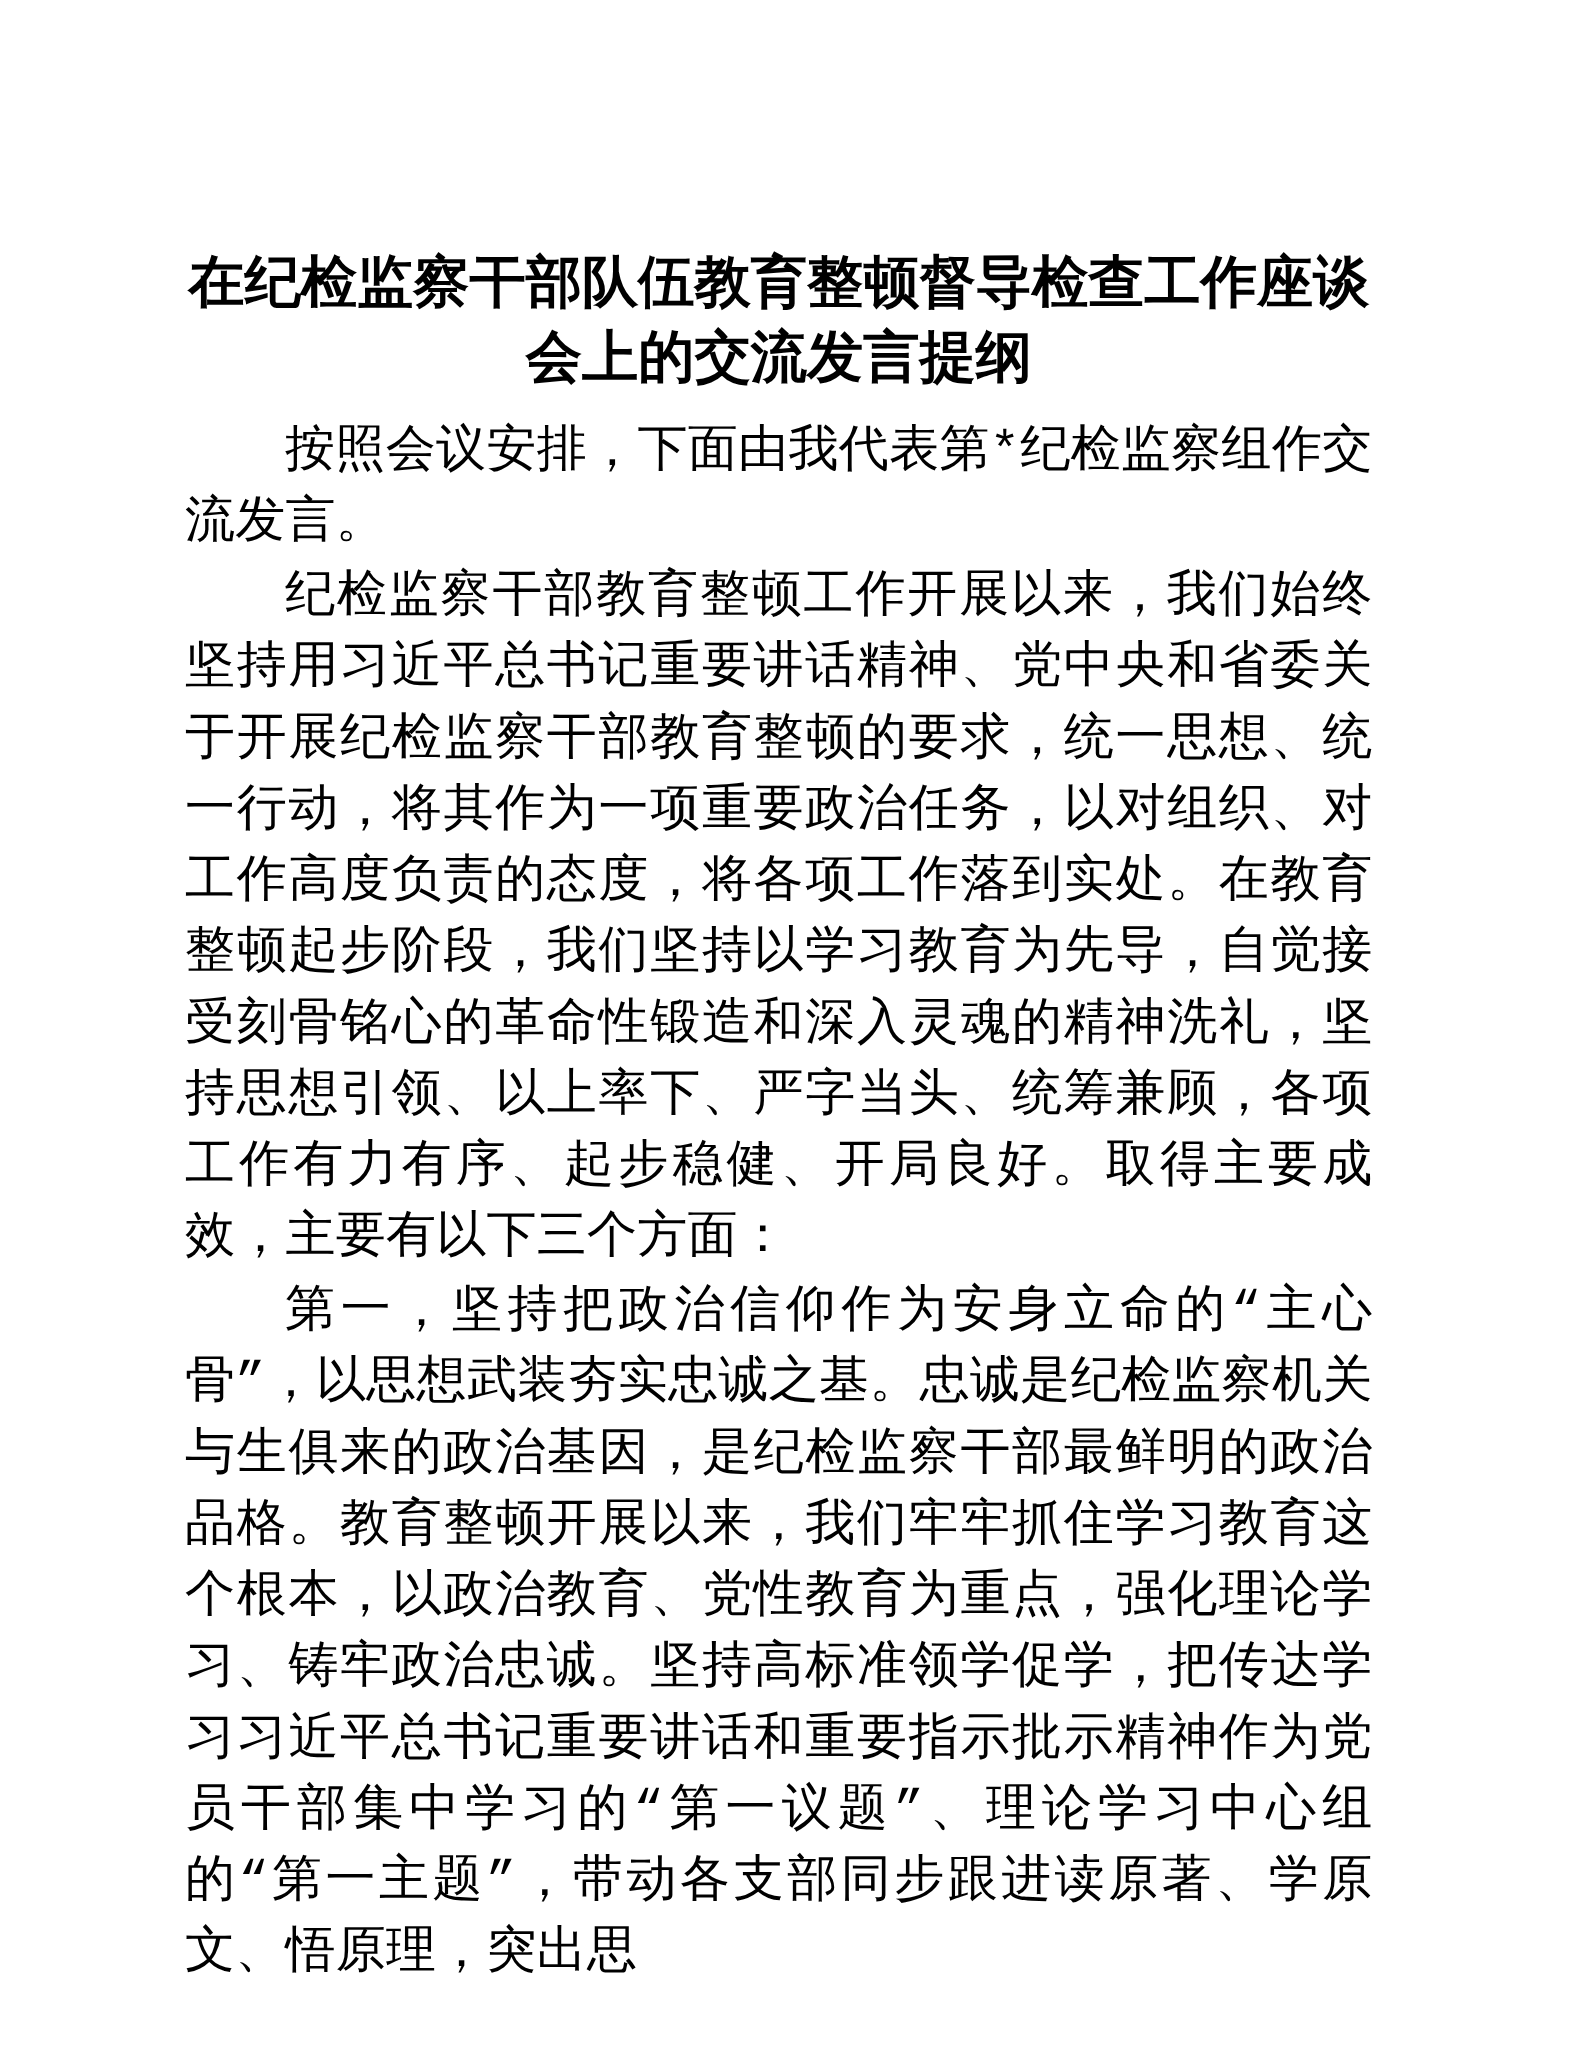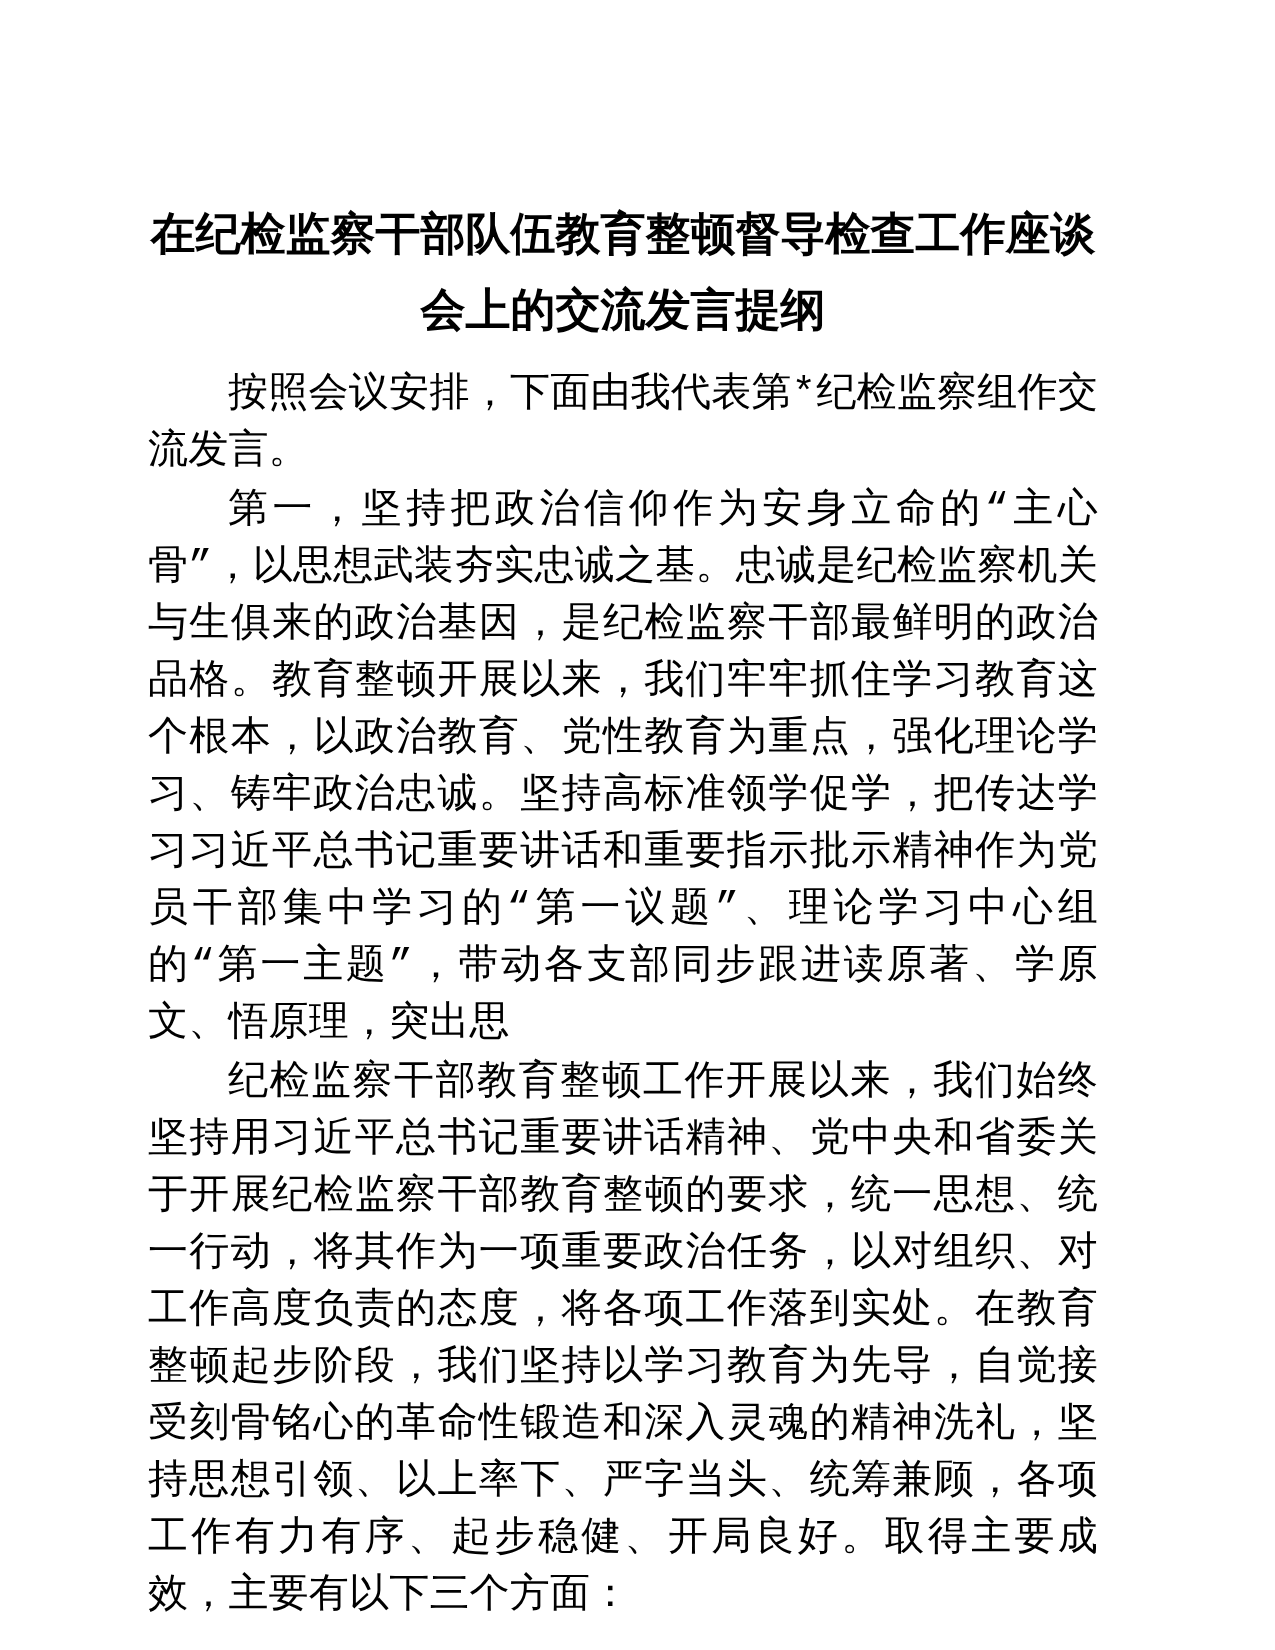--- a/index.html
+++ b/index.html
@@ -21,21 +21,21 @@
     position: absolute;
     left: 148px;
     top: 196px;
     width: 950px;
   }
 
   .doc-title {
     font-family: Liberation Serif, serif;
     font-weight: 700;
     font-size: 45px;
-    line-height: 76px;
+    line-height: 60px;
     color: #000000;
     text-align: center;
     letter-spacing: 0px;
     margin: 0 0 18px 0;
     padding: 0 2px;
   }
 
   .doc-para {
     font-family: Liberation Mono, monospace;
     font-weight: 400;
@@ -57,18 +57,18 @@
 </head>
 <body>
 
 <div class="page">
   <div class="doc-body">
 
     <h1 class="doc-title">在纪检监察干部队伍教育整顿督导检查工作座谈会上的交流发言提纲</h1>
 
     <p class="doc-para">按照会议安排，下面由我代表第*纪检监察组作交流发言。</p>
 
+    <p class="doc-para">纪检监察干部教育整顿工作开展以来，我们始终坚持用习近平总书记重要讲话精神、党中央和省委关于开展纪检监察干部教育整顿的要求，统一思想、统一行动，将其作为一项重要政治任务，以对组织、对工作高度负责的态度，将各项工作落到实处。在教育整顿起步阶段，我们坚持以学习教育为先导，自觉接受刻骨铭心的革命性锻造和深入灵魂的精神洗礼，坚持思想引领、以上率下、严字当头、统筹兼顾，各项工作有力有序、起步稳健、开局良好。取得主要成效，主要有以下三个方面：</p>
+
     <p class="doc-para">第一，坚持把政治信仰作为安身立命的“主心骨”，以思想武装夯实忠诚之基。忠诚是纪检监察机关与生俱来的政治基因，是纪检监察干部最鲜明的政治品格。教育整顿开展以来，我们牢牢抓住学习教育这个根本，以政治教育、党性教育为重点，强化理论学习、铸牢政治忠诚。坚持高标准领学促学，把传达学习习近平总书记重要讲话和重要指示批示精神作为党员干部集中学习的“第一议题”、理论学习中心组的“第一主题”，带动各支部同步跟进读原著、学原文、悟原理，突出思</p>
-
-    <p class="doc-para">纪检监察干部教育整顿工作开展以来，我们始终坚持用习近平总书记重要讲话精神、党中央和省委关于开展纪检监察干部教育整顿的要求，统一思想、统一行动，将其作为一项重要政治任务，以对组织、对工作高度负责的态度，将各项工作落到实处。在教育整顿起步阶段，我们坚持以学习教育为先导，自觉接受刻骨铭心的革命性锻造和深入灵魂的精神洗礼，坚持思想引领、以上率下、严字当头、统筹兼顾，各项工作有力有序、起步稳健、开局良好。取得主要成效，主要有以下三个方面：</p>
 
   </div>
 </div>
 
 </body></html>

